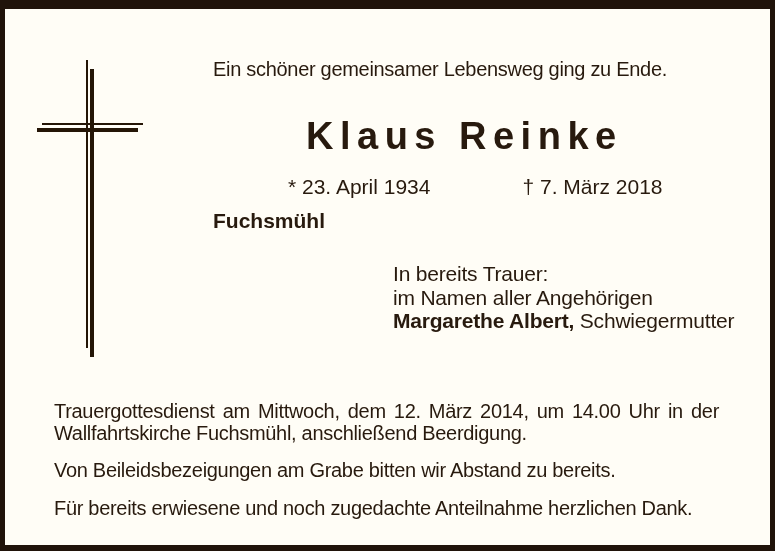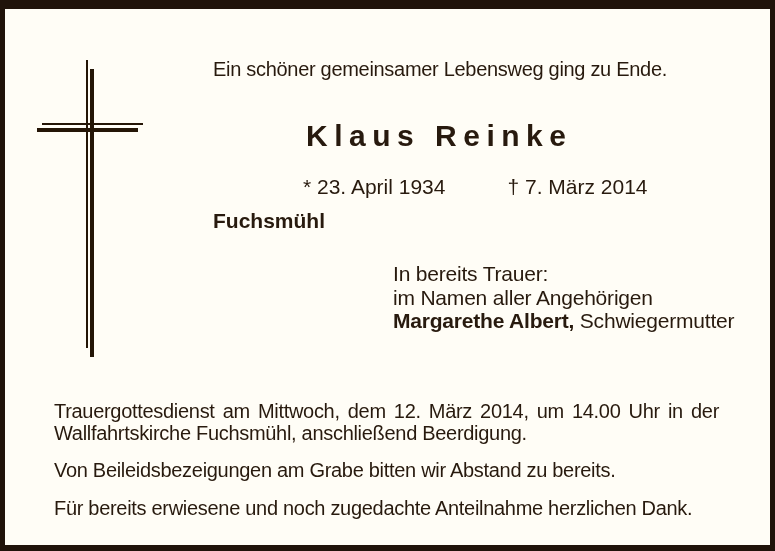--- a/index.html
+++ b/index.html
@@ -40,32 +40,32 @@
     top: 56px;
     font-size: 20px;
     letter-spacing: -0.3px;
     line-height: 26px;
     white-space: nowrap;
   }
   .deceased-name {
     position: absolute;
     left: 306px;
     top: 113px;
-    font-size: 30px;
+    font-size: 38px;
     font-weight: bold;
     letter-spacing: 6.5px;
     line-height: 46px;
     white-space: nowrap;
   }
   .dates-row {
     position: absolute;
-    left: 303px;
+    left: 288px;
     top: 174px;
     display: flex;
-    gap: 62px;
+    gap: 92px;
     font-size: 21px;
     line-height: 26px;
     white-space: nowrap;
   }
   .place {
     position: absolute;
     left: 213px;
     top: 209px;
     font-size: 21px;
     font-weight: bold;
@@ -113,21 +113,21 @@
     <div class="cross-part cross-h-thin"></div>
     <div class="cross-part cross-h-thick"></div>
   </div>
 
   <div class="epigraph">Ein schöner gemeinsamer Lebensweg ging zu Ende.</div>
 
   <div class="deceased-name">Klaus Reinke</div>
 
   <div class="dates-row">
     <span>* 23. April 1934</span>
-    <span>† 7. März 2014</span>
+    <span>† 7. März 2018</span>
   </div>
 
   <div class="place">Fuchsmühl</div>
 
   <div class="mourning-block">
     <div>In bereits Trauer:</div>
     <div>im Namen aller Angehörigen</div>
     <div><b>Margarethe Albert,</b><span> Schwiegermutter</span></div>
   </div>
 

